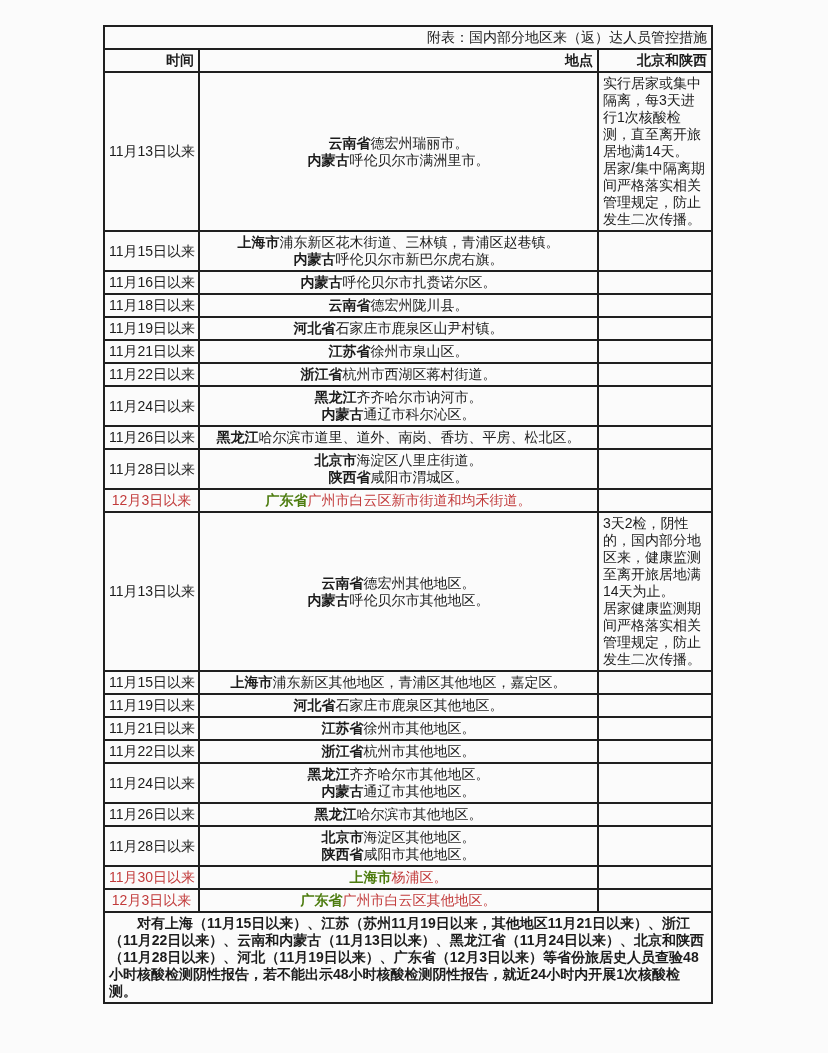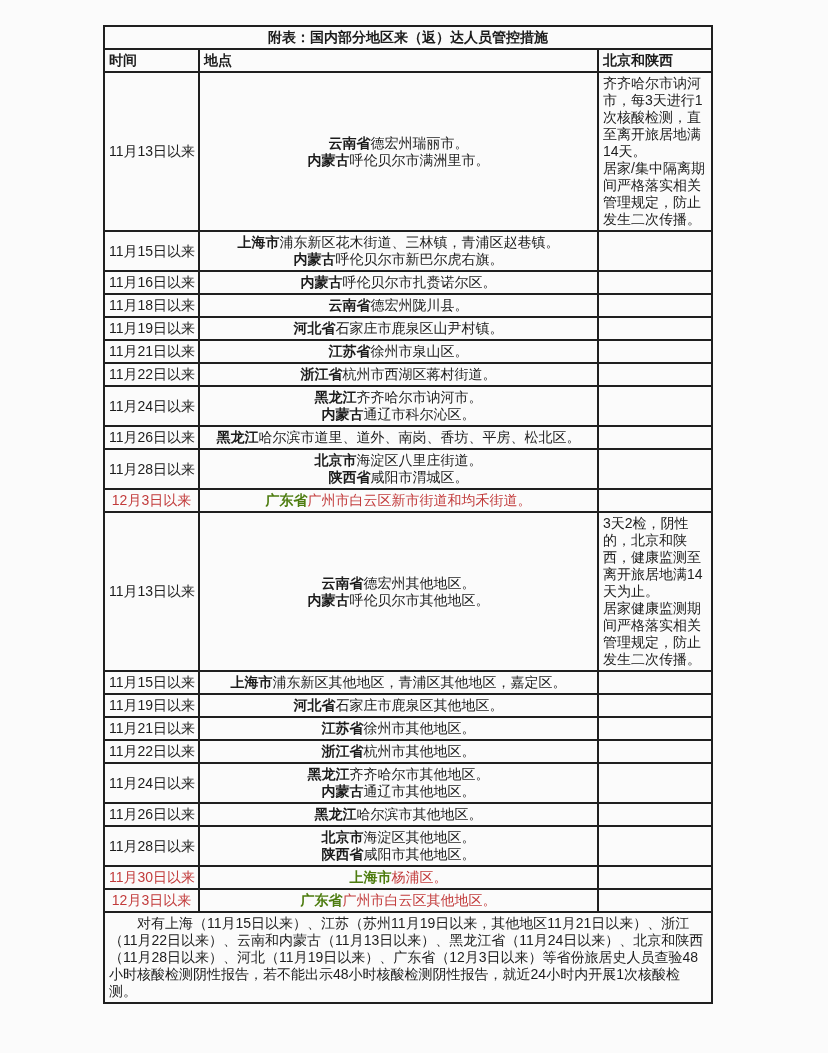--- a/index.html
+++ b/index.html
@@ -20,26 +20,26 @@
   }
   .doc-table td,.doc-table th{
     border:2px solid #1f1f1f;
     padding:2px 4px;
     line-height:17px;
     vertical-align:middle;
     word-break:break-all;
     overflow:hidden;
   }
   .title-cell{
-    text-align:center;
-    font-weight:bold;
+    text-align:right;
+    font-weight:normal;
     padding:1px 2px;
   }
   .head-cell{
-    text-align:left;
+    text-align:right;
     font-weight:bold;
     padding:2px;
   }
   .c-date{
     text-align:center;
     white-space:nowrap;
     padding:2px 1px;
     border-radius:31px;
   }
   .c-loc{text-align:center;}
@@ -49,20 +49,21 @@
     padding:2px 3px;
     line-height:17px;
   }
   tr.red-row{color:#c23b3b;margin-left:18px;}
   tr.red-row b{color:#4d7c0f;}
   .footer-cell{
     padding:3px 6px;
     line-height:18px;
     text-indent:2em;
     vertical-align:top;
+    font-weight:bold;
   }
 </style>
 </head>
 <body>
 
 <table class="doc-table">
   <colgroup>
     <col style="width:95px">
     <col style="width:399px">
     <col style="width:114px">
@@ -78,21 +79,21 @@
     </tr>
   </thead>
   <tbody>
       <tr>
         <td class="c-date">11月13日以来</td>
         <td class="c-loc">
           <div class="loc-line"><b>云南省</b>德宏州瑞丽市。</div>
           <div class="loc-line"><b>内蒙古</b>呼伦贝尔市满洲里市。</div>
         </td>
         <td class="c-measure">
-          <div>齐齐哈尔市讷河市，每3天进行1次核酸检测，直至离开旅居地满14天。</div>
+          <div>实行居家或集中隔离，每3天进行1次核酸检测，直至离开旅居地满14天。</div>
           <div>居家/集中隔离期间严格落实相关管理规定，防止发生二次传播。</div>
         </td>
       </tr>
       <tr>
         <td class="c-date">11月15日以来</td>
         <td class="c-loc">
           <div class="loc-line"><b>上海市</b>浦东新区花木街道、三林镇，青浦区赵巷镇。</div>
           <div class="loc-line"><b>内蒙古</b>呼伦贝尔市新巴尔虎右旗。</div>
         </td>
         <td class="c-measure"></td>
@@ -162,21 +163,21 @@
         </td>
         <td class="c-measure"></td>
       </tr>
       <tr>
         <td class="c-date">11月13日以来</td>
         <td class="c-loc">
           <div class="loc-line"><b>云南省</b>德宏州其他地区。</div>
           <div class="loc-line"><b>内蒙古</b>呼伦贝尔市其他地区。</div>
         </td>
         <td class="c-measure">
-          <div>3天2检，阴性的，北京和陕西，健康监测至离开旅居地满14天为止。</div>
+          <div>3天2检，阴性的，国内部分地区来，健康监测至离开旅居地满14天为止。</div>
           <div>居家健康监测期间严格落实相关管理规定，防止发生二次传播。</div>
         </td>
       </tr>
       <tr>
         <td class="c-date">11月15日以来</td>
         <td class="c-loc">
           <div class="loc-line"><b>上海市</b>浦东新区其他地区，青浦区其他地区，嘉定区。</div>
         </td>
         <td class="c-measure"></td>
       </tr>

